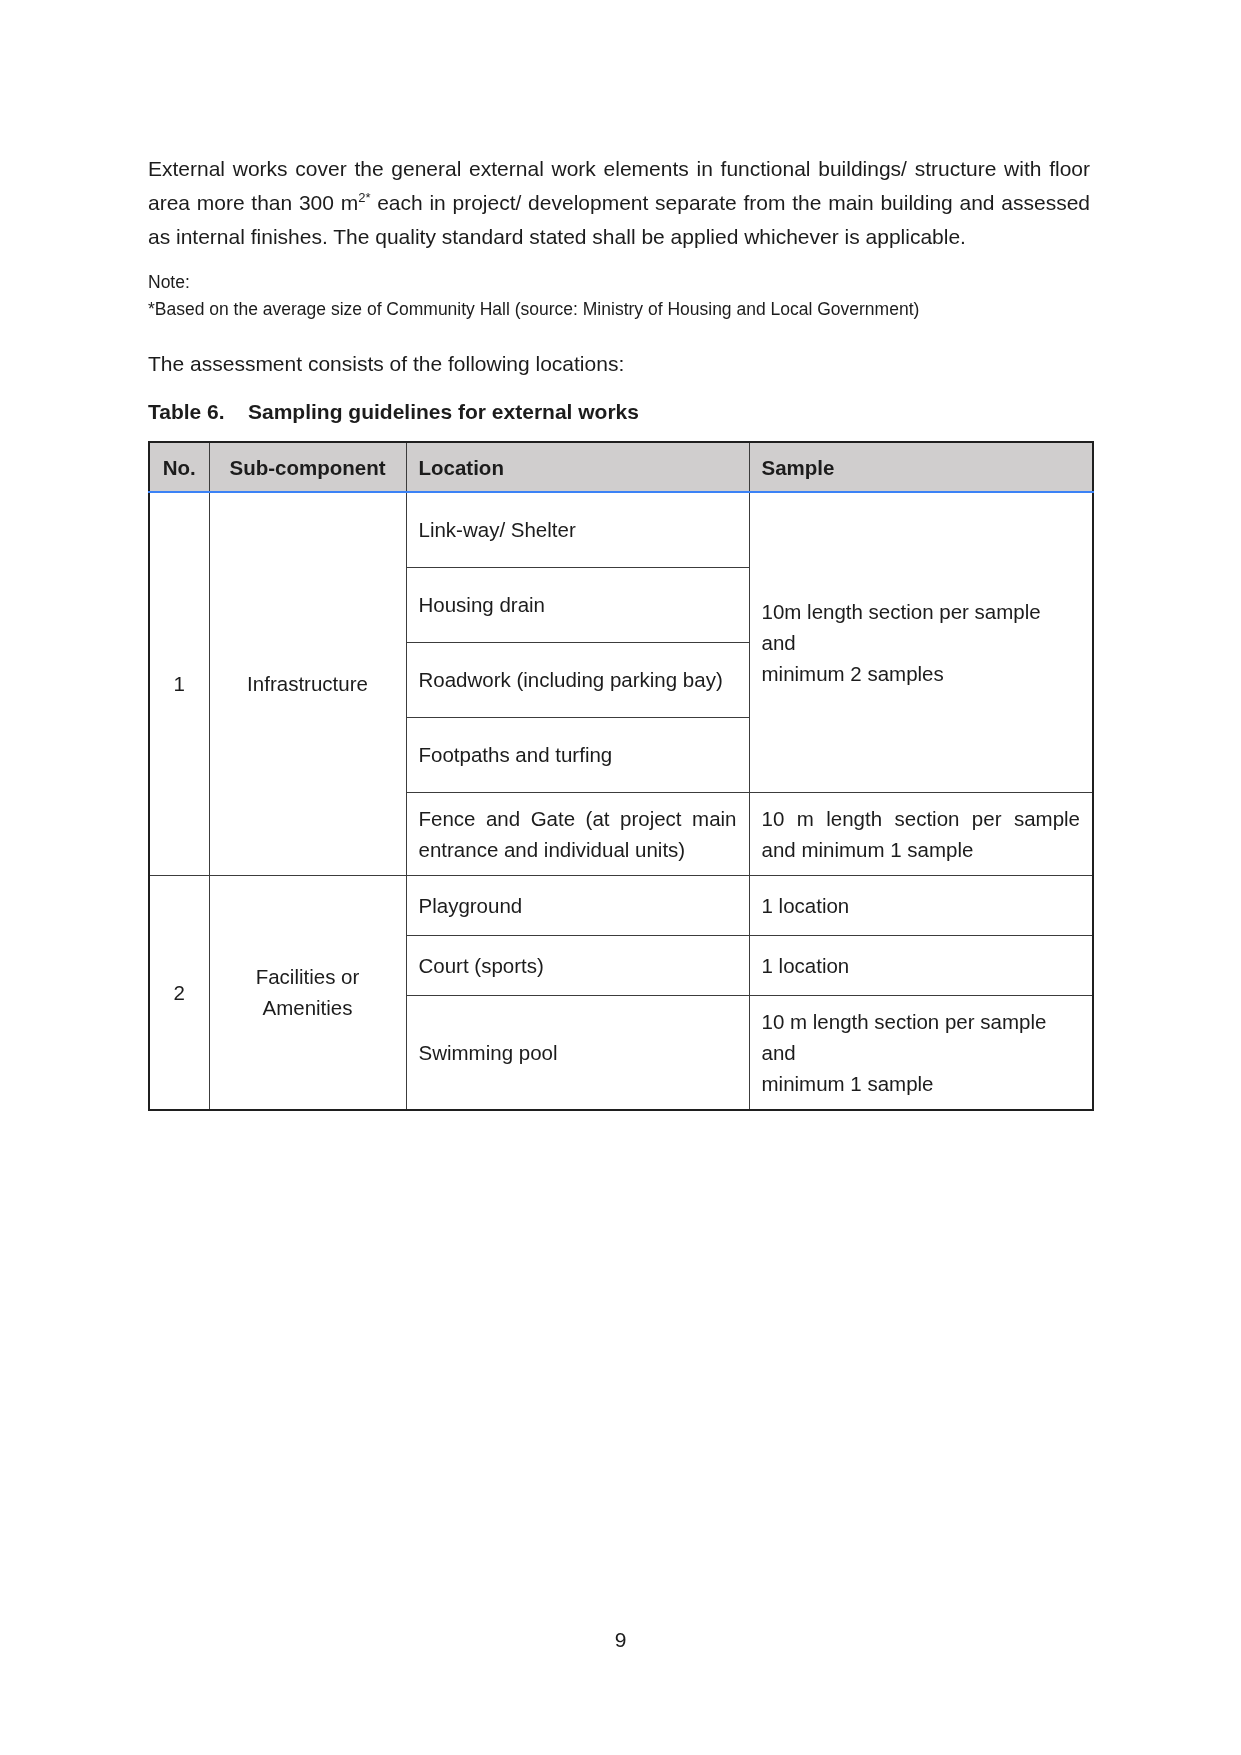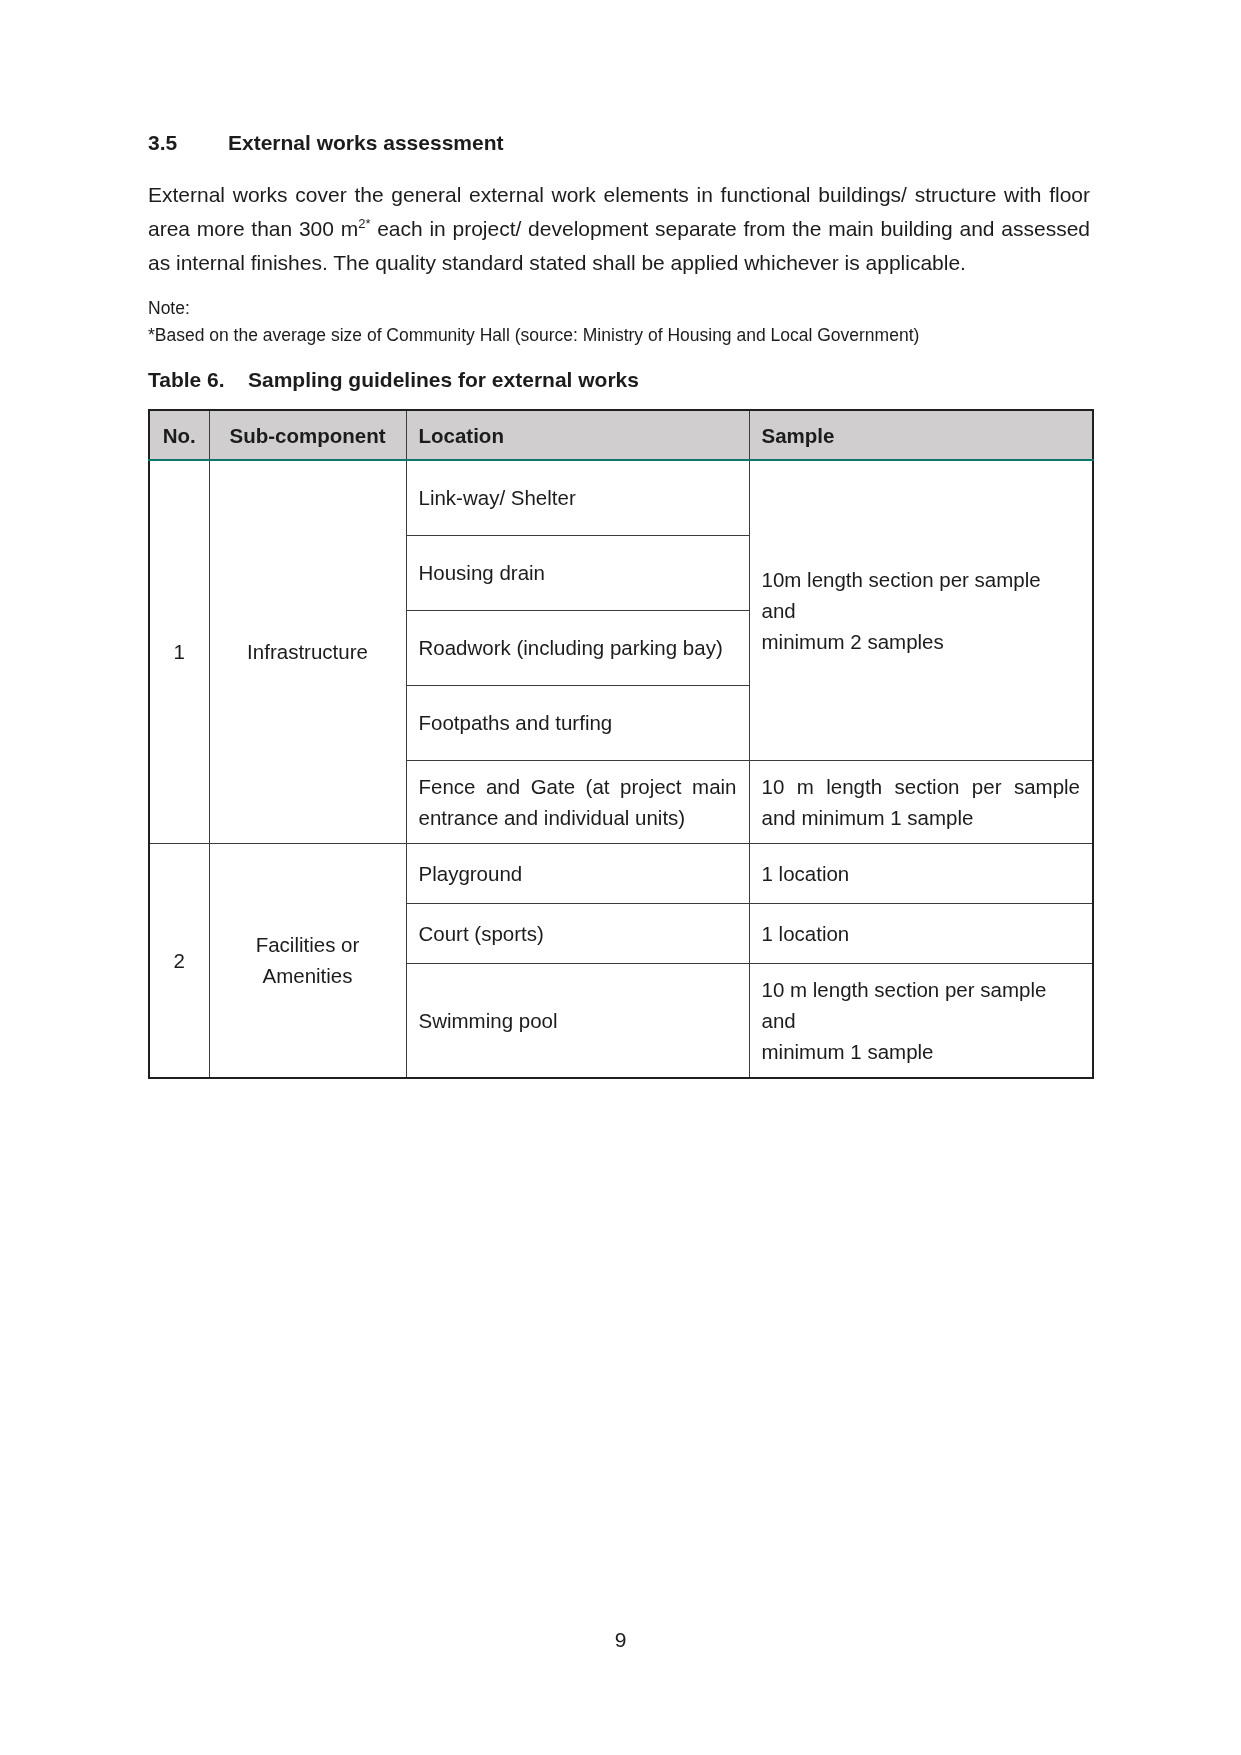--- a/index.html
+++ b/index.html
@@ -61,21 +61,21 @@
     width: 944px;
     font-size: 20.5px;
     line-height: 31px;
   }
   table.sampling, table.sampling th, table.sampling td {
     border: 1px solid #3c3c3c;
   }
   table.sampling { border: 2px solid #1f1f1f; }
   table.sampling thead th {
     background: #d0cece;
-    border-bottom: 2px solid #0f766e;
+    border-bottom: 2px solid #3b82f6;
     height: 50px;
     font-weight: bold;
     vertical-align: middle;
     text-align: left;
     padding: 0 12px;
   }
   table.sampling thead th.center { text-align: center; padding: 0 2px; }
   table.sampling td {
     vertical-align: middle;
     padding: 10px 12px;
@@ -92,32 +92,30 @@
     text-align: center;
     font-size: 21px;
     line-height: 28px;
   }
 </style>
 </head>
 <body>
 
 <div class="content">
 
-  <div class="section-heading">
-    <span class="sec-num">3.5</span><span>External works assessment</span>
-  </div>
 
 
   <p class="body-par"><span>External works cover the general external work elements in functional buildings/ structure with floor area more than 300 m</span><sup>2*</sup><span> each in project/ development separate from the main building and assessed as internal finishes. The quality standard stated shall be applied whichever is applicable.</span></p>
 
   <div class="note-block">
     <div>Note:</div>
     <div>*Based on the average size of Community Hall (source: Ministry of Housing and Local Government)</div>
   </div>
 
+  <p class="intro-par">The assessment consists of the following locations:</p>
 
   <div class="table-caption">
     <span class="cap-label">Table 6.</span><span>Sampling guidelines for external works</span>
   </div>
 
   <table class="sampling">
     <colgroup>
       <col style="width:60px">
       <col style="width:197px">
       <col style="width:343px">

